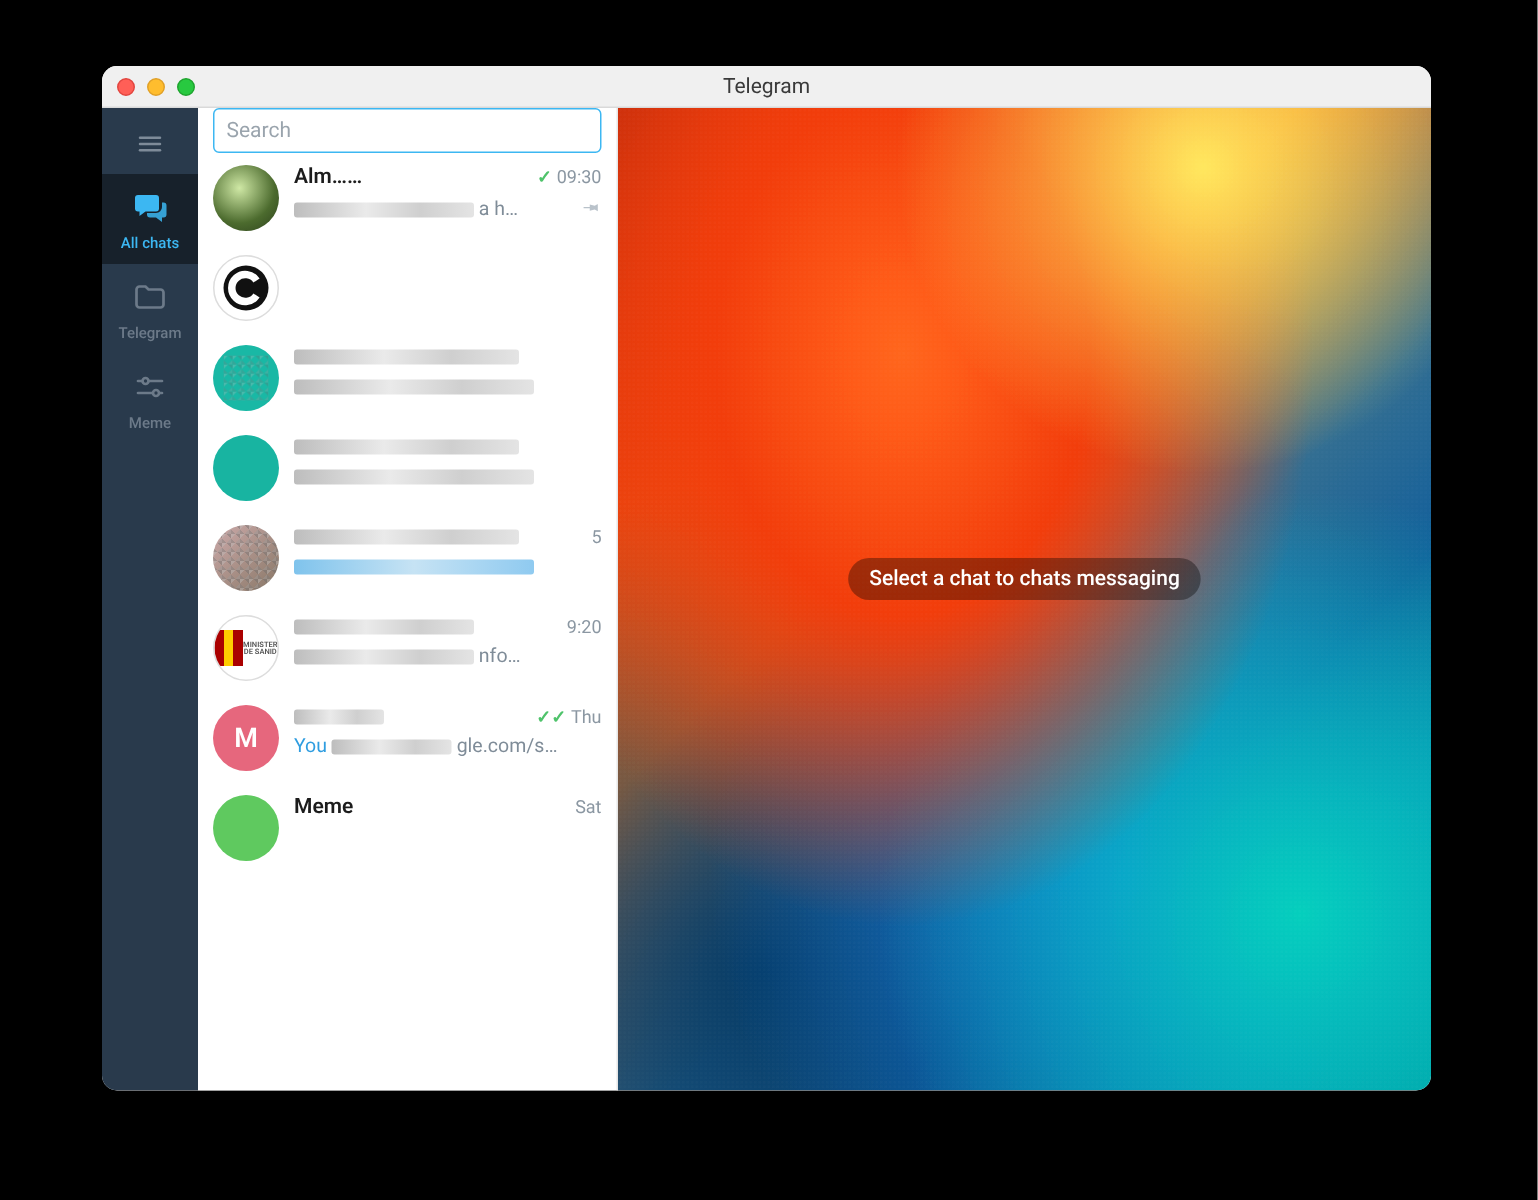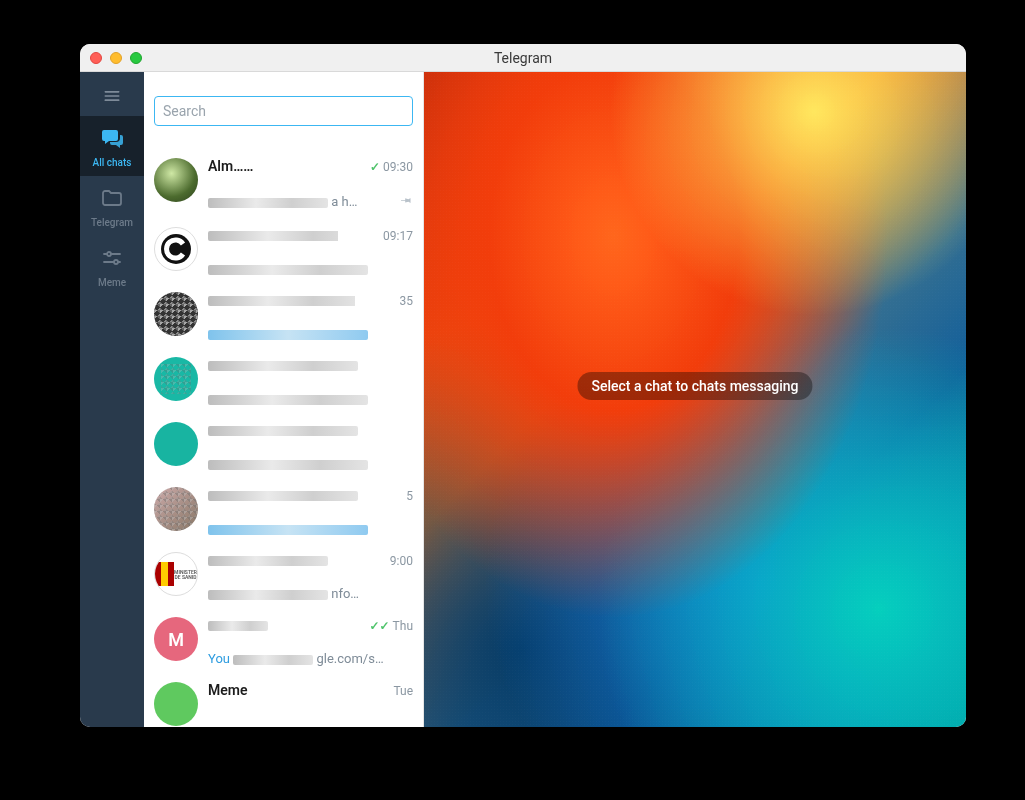--- a/index.html
+++ b/index.html
@@ -1,46 +1,46 @@
 <!DOCTYPE html>
 <html><head>
 <meta charset="utf-8">
 <style>
   * { box-sizing: border-box; margin: 0; padding: 0; font-family: -apple-system, BlinkMacSystemFont, "Segoe UI", Roboto, "Helvetica Neue", Arial, sans-serif; }
   body { background: #000; width: 1025px; height: 800px; overflow: hidden; }
-  .stage { position: absolute; top: 44px; left: 80px; width: 886px; height: 683px; border-radius: 10px; overflow: hidden; box-shadow: 0 20px 60px rgba(0,0,0,.5); background: #fff; }
+  .stage { position: absolute; top: 44px; left: 68px; width: 886px; height: 683px; border-radius: 10px; overflow: hidden; box-shadow: 0 20px 60px rgba(0,0,0,.5); background: #fff; }
   
   .titlebar { height: 28px; background: #f0f0f0; border-bottom: 1px solid #d9d9d9; display: flex; align-items: center; position: relative; }
   .traffic { display: flex; gap: 8px; margin-left: 10px; }
   .tl { width: 12px; height: 12px; border-radius: 50%; }
   .tl.red { background: #ff5f57; border: .5px solid #e24640; }
   .tl.yellow { background: #ffbd2e; border: .5px solid #e1a128; }
   .tl.green { background: #28c940; border: .5px solid #1fa52f; }
   .titlebar .title { position: absolute; left: 0; right: 0; text-align: center; font-size: 14px; color: #3a3a3a; font-weight: 400; pointer-events: none; }
   
   .columns { display: flex; height: calc(100% - 28px); }
   .sidebar { width: 64px; background: #293a4c; display: flex; flex-direction: column; align-items: center; padding-top: 4px; }
   .side-menu { height: 40px; width: 100%; display: flex; align-items: center; justify-content: center; color: #7e8b99; cursor: pointer; }
   .side-item { width: 100%; display: flex; flex-direction: column; align-items: center; justify-content: center; gap: 3px; padding: 10px 11px 8px; color: #6c7a89; cursor: pointer; }
   .side-item.active { background: #17212b; color: #3cb7f2; }
   .side-item .lbl { font-size: 10px; font-weight: 500; }
   .side-item svg { width: 24px; height: 24px; }
   
   .chatcol { width: 280px; background: #fff; border-right: 1px solid #e6e6e6; display: flex; flex-direction: column; }
-  .searchwrap { padding: 24px 10px; }
+  .searchwrap { padding: 0 10px; }
   .search { width: 100%; height: 30px; border: 1.5px solid #3cb7f2; border-radius: 4px; padding: 0 8px; font-size: 14px; color: #333; outline: none; }
   .search::placeholder { color: #9aa4ad; }
   .chats { flex: 1; overflow: hidden; }
   .chat { display: flex; align-items: flex-start; padding: 8px 10px; gap: 10px; cursor: pointer; }
   .avatar { width: 44px; height: 44px; border-radius: 50%; flex-shrink: 0; display: flex; align-items: center; justify-content: center; font-size: 18px; font-weight: 600; color: #fff; overflow: hidden; }
   .chat-body { flex: 1; min-width: 0; }
   .chat-top { display: flex; align-items: baseline; gap: 39px; }
   .chat-name { font-size: 14px; font-weight: 600; color: #1c1c1c; flex: 1; white-space: nowrap; overflow: hidden; text-overflow: ellipsis; }
   .chat-time { font-size: 12px; color: #8b97a2; margin-left: 6px; white-space: nowrap; display: flex; align-items: center; gap: 3px; }
-  .chat-bottom { display: flex; align-items: center; margin-top: 18px; }
+  .chat-bottom { display: flex; align-items: center; margin-top: 4px; }
   .chat-preview { font-size: 13px; color: #7f8c98; flex: 1; white-space: nowrap; overflow: hidden; text-overflow: ellipsis; }
   .chat-preview.blue { color: #2f9de0; }
   .pin-icon { color: #b9c2ca; flex-shrink: 0; margin-left: 4px; }
   .name-blur, .prev-blur { display: inline-block; background: linear-gradient(90deg,#bdbdbd 0%,#eaeaea 40%,#cfcfcf 70%,#e4e4e4 100%); height: 10px; border-radius: 2px; filter: blur(.4px); vertical-align: middle; }
   
   .main { flex: 1; position: relative; overflow: hidden; }
   .bg { position: absolute; inset: 0; background:
       radial-gradient(circle at 72% 6%, #f7e26b 0%, rgba(247,226,107,0) 28%),
       radial-gradient(ellipse at 35% 25%, #f26a2a 0%, #e04318 25%, rgba(224,67,24,0) 55%),
       radial-gradient(circle at 84% 82%, #18c7b8 0%, rgba(24,199,184,0) 40%),
@@ -130,43 +130,20 @@
               </div>
             </div>
           </div>
           <div class="chat">
             <div class="avatar" style="background:#fff;border:1px solid #ddd">
               <svg viewBox="0 0 40 40" width="40" height="40">
                 <circle cx="20" cy="20" r="15" fill="#111"></circle>
                 <path d="M27 15a9 9 0 1 0 0 10" fill="none" stroke="#fff" stroke-width="5" stroke-linecap="butt"></path>
               </svg>
             </div>
-            <div class="chat-body">
-              <div class="chat-top">
-                <div class="chat-name"><span class="name-blur" style="width:150px"></span></div>
-                <div class="chat-time"> 09:17</div>
-              </div>
-              <div class="chat-bottom">
-                <div class="chat-preview"><span class="prev-blur" style="width:160px;"></span></div>
-              </div>
-            </div>
-          </div>
-          <div class="chat">
-            <div class="avatar" style="background:#333">
-              <div class="pix" style="width:100%;height:100%;opacity:.85"></div>
-            </div>
-            <div class="chat-body">
-              <div class="chat-top">
-                <div class="chat-name"><span class="name-blur" style="width:150px"></span></div>
-                <div class="chat-time"> 35</div>
-              </div>
-              <div class="chat-bottom">
-                <div class="chat-preview blue"><span class="prev-blur" style="width:160px;background:linear-gradient(90deg,#7fc3ec,#c6e3f4,#8fcaf0)"></span></div>
-              </div>
-            </div>
           </div>
           <div class="chat">
             <div class="avatar" style="background:#19b8a5">
               <div class="pix" style="width:70%;height:70%;opacity:.3"></div>
             </div>
             <div class="chat-body">
               <div class="chat-top">
                 <div class="chat-name"><span class="name-blur" style="width:150px"></span></div>
                 <div class="chat-time"> </div>
               </div>
@@ -202,21 +179,21 @@
             </div>
           </div>
           <div class="chat">
             <div class="avatar" style="background:#fff;border:1px solid #ddd">
               <div style="width:100%;height:55%;background:linear-gradient(90deg,#a00 33%,#fc0 33% 66%,#a00 66%)"></div>
               <div style="font-size:5px;color:#555;line-height:1;text-align:center;padding-top:2px">MINISTER<br>DE SANID</div>
             </div>
             <div class="chat-body">
               <div class="chat-top">
                 <div class="chat-name"><span class="name-blur" style="width:120px"></span></div>
-                <div class="chat-time"> 9:00</div>
+                <div class="chat-time"> 9:20</div>
               </div>
               <div class="chat-bottom">
                 <div class="chat-preview"><span class="prev-blur" style="width:120px;"></span> nfo…</div>
               </div>
             </div>
           </div>
           <div class="chat">
             <div class="avatar" style="background:#e6677d">M</div>
             <div class="chat-body">
               <div class="chat-top">
@@ -226,21 +203,21 @@
               <div class="chat-bottom">
                 <div class="chat-preview"><span style="color:#2f9de0">You</span> <span class="prev-blur" style="width:80px;"></span> gle.com/s…</div>
               </div>
             </div>
           </div>
           <div class="chat">
             <div class="avatar" style="background:#5fc95f"></div>
             <div class="chat-body">
               <div class="chat-top">
                 <div class="chat-name"><span>Meme</span></div>
-                <div class="chat-time"> Tue</div>
+                <div class="chat-time"> Sat</div>
               </div>
               <div class="chat-bottom">
                 <div class="chat-preview"></div>
               </div>
             </div>
           </div>
         </div>
     </div>
 
     <div class="main">

